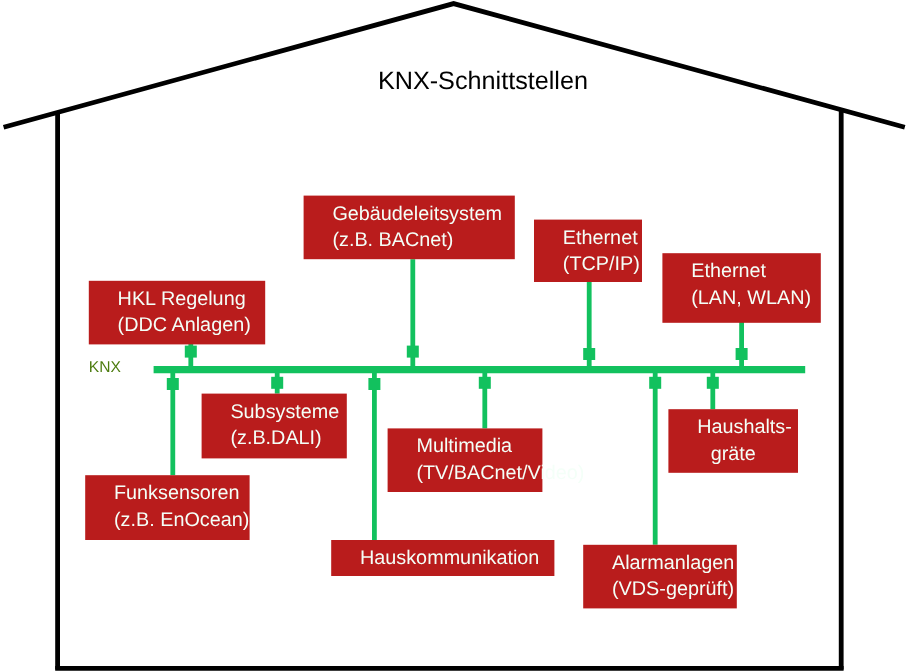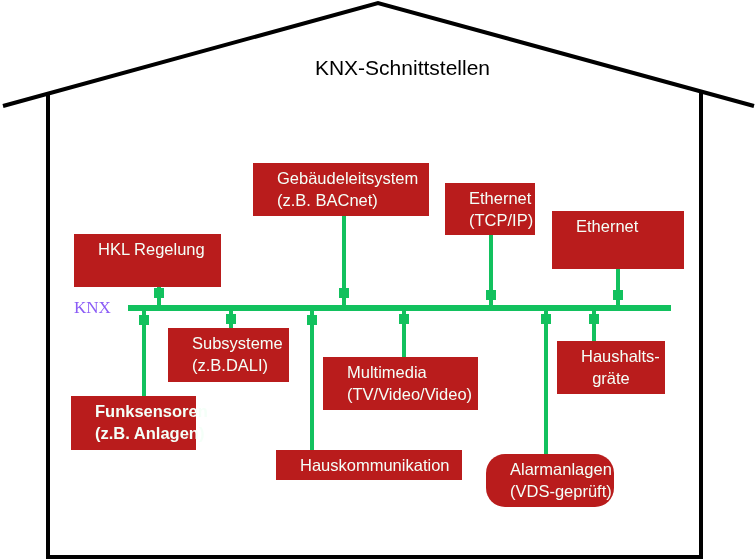--- a/index.html
+++ b/index.html
@@ -1,19 +1,19 @@
 <!DOCTYPE html>
 <html><head>
 <meta charset="utf-8">
 <style>
   html, body { margin:0; padding:0; background:#ffffff; }
   body { width:756px; height:560px; position:relative; overflow:hidden; font-family:"Liberation Sans", sans-serif; }
   svg.frame { position:absolute; left:0; top:0; }
   .title { position:absolute; left:250px; top:56px; width:240px; text-align:right; font-size:21px; color:#000; }
-  .knx-label { position:absolute; left:74px; top:298px; font-size:17px; color:#8b5cf6;font-family:Liberation Serif, serif; }
+  .knx-label { position:absolute; left:74px; top:298px; font-size:13px; color:#4d7c0f; }
   .box { position:absolute; background:#b91c1c; color:#f4fff8; font-size:16.5px; line-height:22px; padding:4px 24px; box-sizing:border-box; white-space:nowrap; }
   .box .l { display:block; }
   .box.center { text-align:center; }
 </style>
 </head>
 <body>
 
 <svg class="frame" width="756" height="560">
 
   <polyline points="3,106 378,3 754,106" fill="none" stroke="#000" stroke-width="4"></polyline>
@@ -65,56 +65,58 @@
     <line x1="594" y1="308" x2="594" y2="341" stroke="#12c15e" stroke-width="4"></line>
     <rect x="589" y="314" width="10" height="10" fill="#12c15e"></rect>
   </g>
 </svg>
 
 <div class="title">KNX-Schnittstellen</div>
 <div class="knx-label">KNX</div>
 
 <div class="box" style="left:74px;top:210px;width:147px;height:53px;margin-top:24px;">
   <span class="l">HKL Regelung</span>
+  <span class="l">(DDC Anlagen)</span>
 </div>
 
 <div class="box" style="left:253px;top:163px;width:176px;height:53px;">
   <span class="l">Gebäudeleitsystem</span>
   <span class="l">(z.B. BACnet)</span>
 </div>
 
 <div class="box" style="left:445px;top:183px;width:90px;height:52px;">
   <span class="l">Ethernet</span>
   <span class="l">(TCP/IP)</span>
 </div>
 
 <div class="box" style="left:552px;top:211px;width:132px;height:58px;">
   <span class="l">Ethernet</span>
+  <span class="l">(LAN, WLAN)</span>
 </div>
 
-<div class="box" style="left:71px;top:396px;width:125px;height:54px;font-weight:bold;">
+<div class="box" style="left:71px;top:396px;width:137px;height:54px;">
   <span class="l">Funksensoren</span>
-  <span class="l">(z.B. Anlagen)</span>
+  <span class="l">(z.B. EnOcean)</span>
 </div>
 
 <div class="box" style="left:168px;top:328px;width:121px;height:54px;">
   <span class="l">Subsysteme</span>
   <span class="l">(z.B.DALI)</span>
 </div>
 
 <div class="box" style="left:242px;top:450px;width:186px;height:30px;margin-left:34px;">
   <span class="l">Hauskommunikation</span>
 </div>
 
-<div class="box" style="left:323px;top:357px;width:155px;height:53px;">
+<div class="box" style="left:323px;top:357px;width:129px;height:53px;">
   <span class="l">Multimedia</span>
-  <span class="l">(TV/Video/Video)</span>
+  <span class="l">(TV/BACnet/Video)</span>
 </div>
 
-<div class="box" style="left:486px;top:454px;width:128px;height:53px;border-radius:19px;">
+<div class="box" style="left:486px;top:454px;width:128px;height:53px;">
   <span class="l">Alarmanlagen</span>
   <span class="l">(VDS-geprüft)</span>
 </div>
 
 <div class="box center" style="left:557px;top:341px;width:108px;height:53px;">
   <span class="l">Haushalts-</span>
   <span class="l">gräte</span>
 </div>
 
 </body></html>

